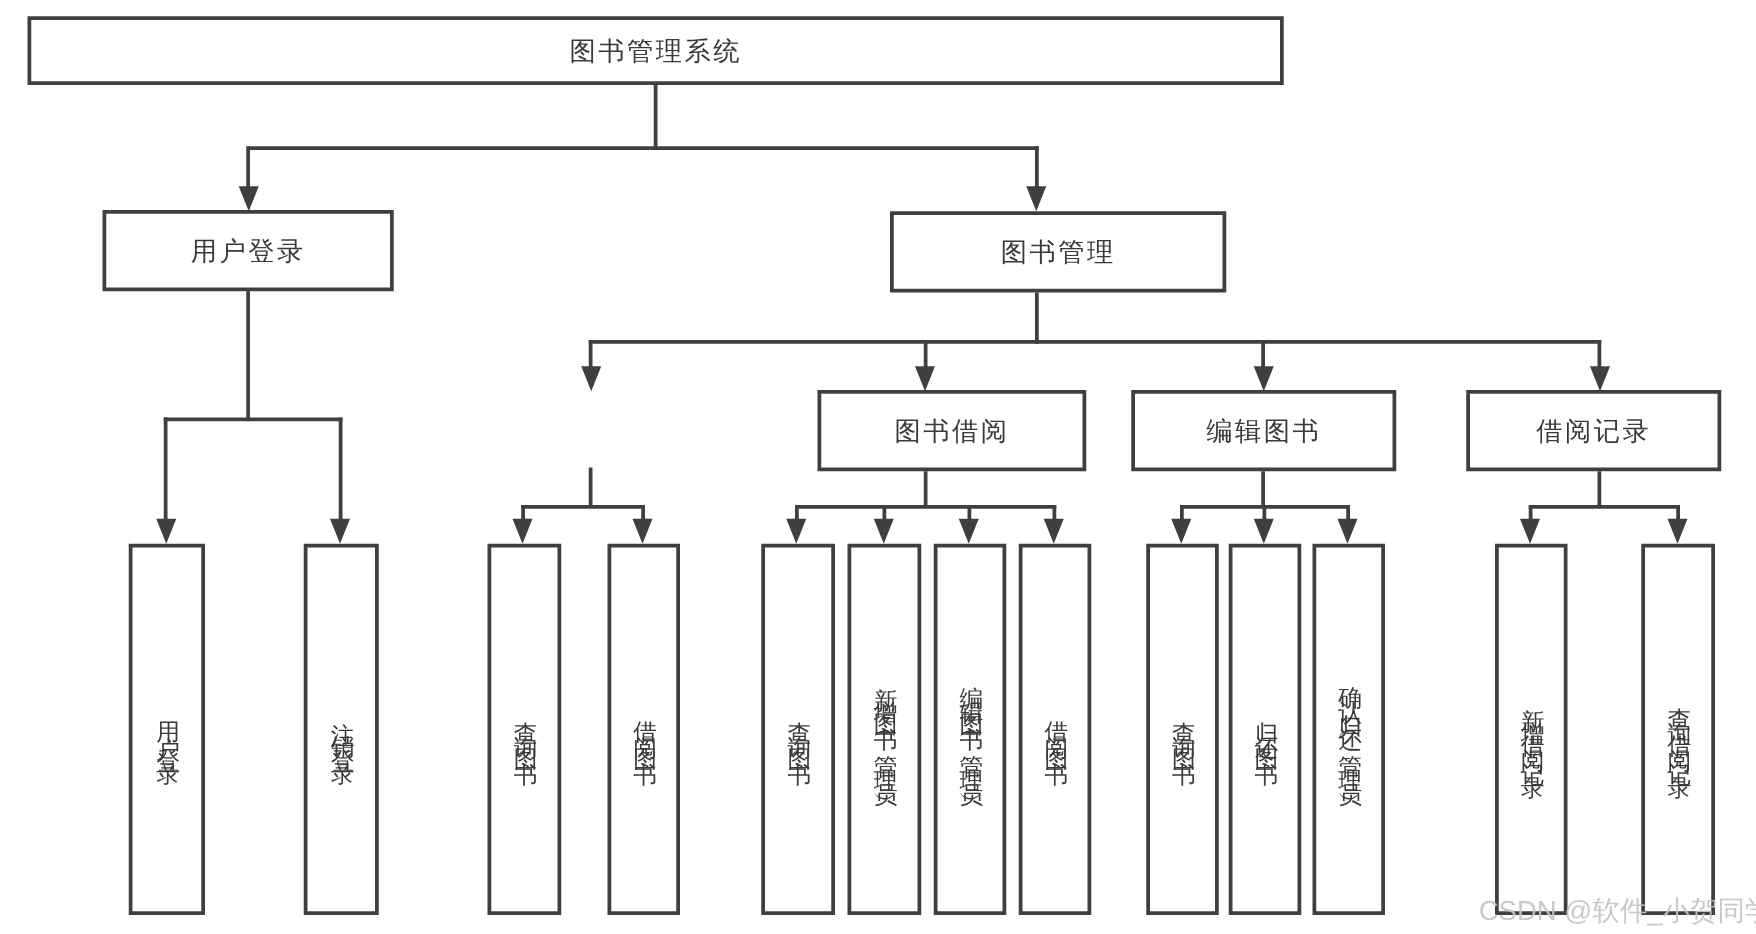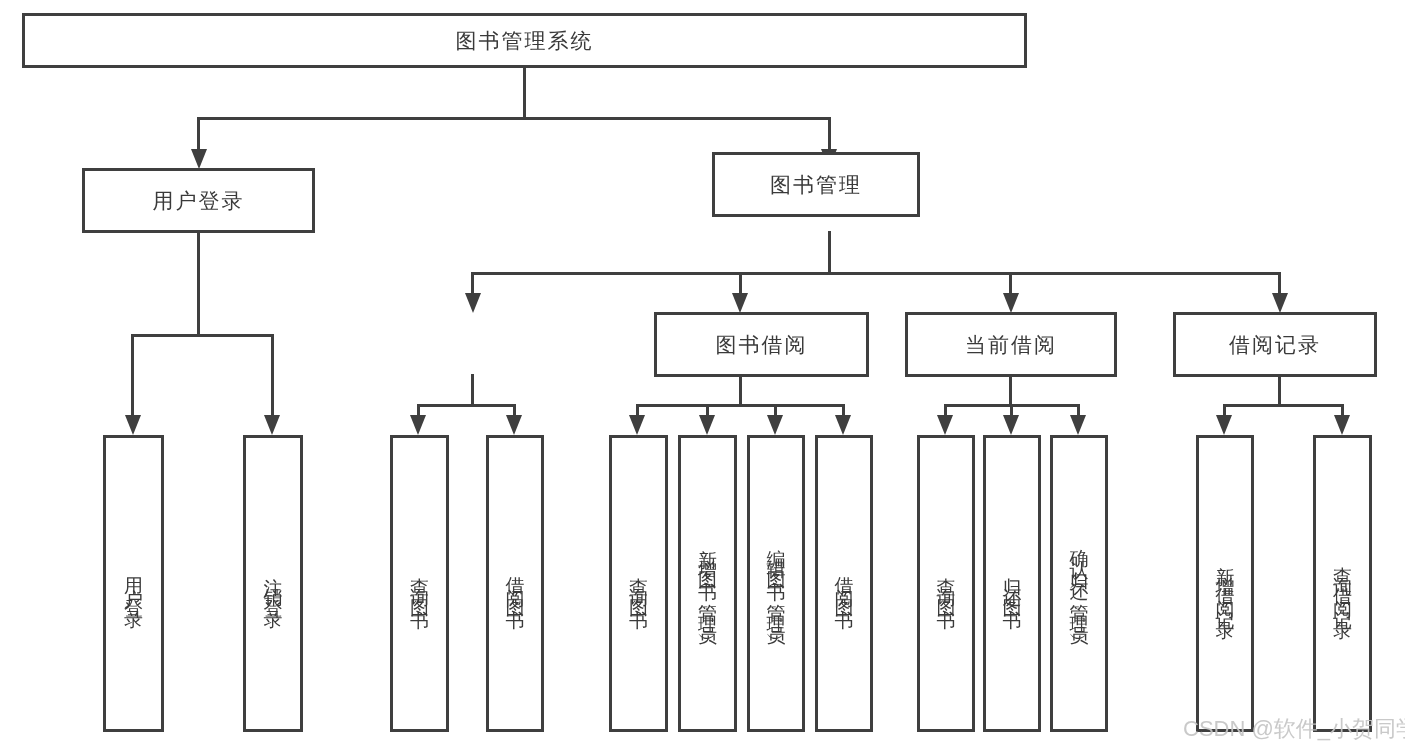--- a/index.html
+++ b/index.html
@@ -91,29 +91,29 @@
   <div class="vline" style="left:1341px;top:404px;width:3px;height:12px"></div>
   <div class="arr" style="left:1334px;top:415px"></div>
 
   <div class="box hdr" style="left:22px;top:13px;width:1005px;height:55px">
     <span>图书管理系统</span>
   </div>
 
   <div class="box hdr" style="left:82px;top:168px;width:233px;height:65px">
     <span>用户登录</span>
   </div>
-  <div class="box hdr" style="left:712px;top:152px;width:208px;height:65px">
+  <div class="box hdr" style="left:712px;top:169px;width:269px;height:65px">
     <span>图书管理</span>
   </div>
 
   <div class="box hdr" style="left:654px;top:312px;width:215px;height:65px">
     <span>图书借阅</span>
   </div>
   <div class="box hdr" style="left:905px;top:312px;width:212px;height:65px">
-    <span>当前借阅</span>
+    <span>编辑图书</span>
   </div>
   <div class="box hdr" style="left:1173px;top:312px;width:204px;height:65px">
     <span>借阅记录</span>
   </div>
 
   <div class="box leaf" style="left:103px;top:435px;width:61px;height:297px">
     <span class="vtext">用户登录</span>
   </div>
   <div class="box leaf" style="left:243px;top:435px;width:60px;height:297px">
     <span class="vtext">注销登录</span>

